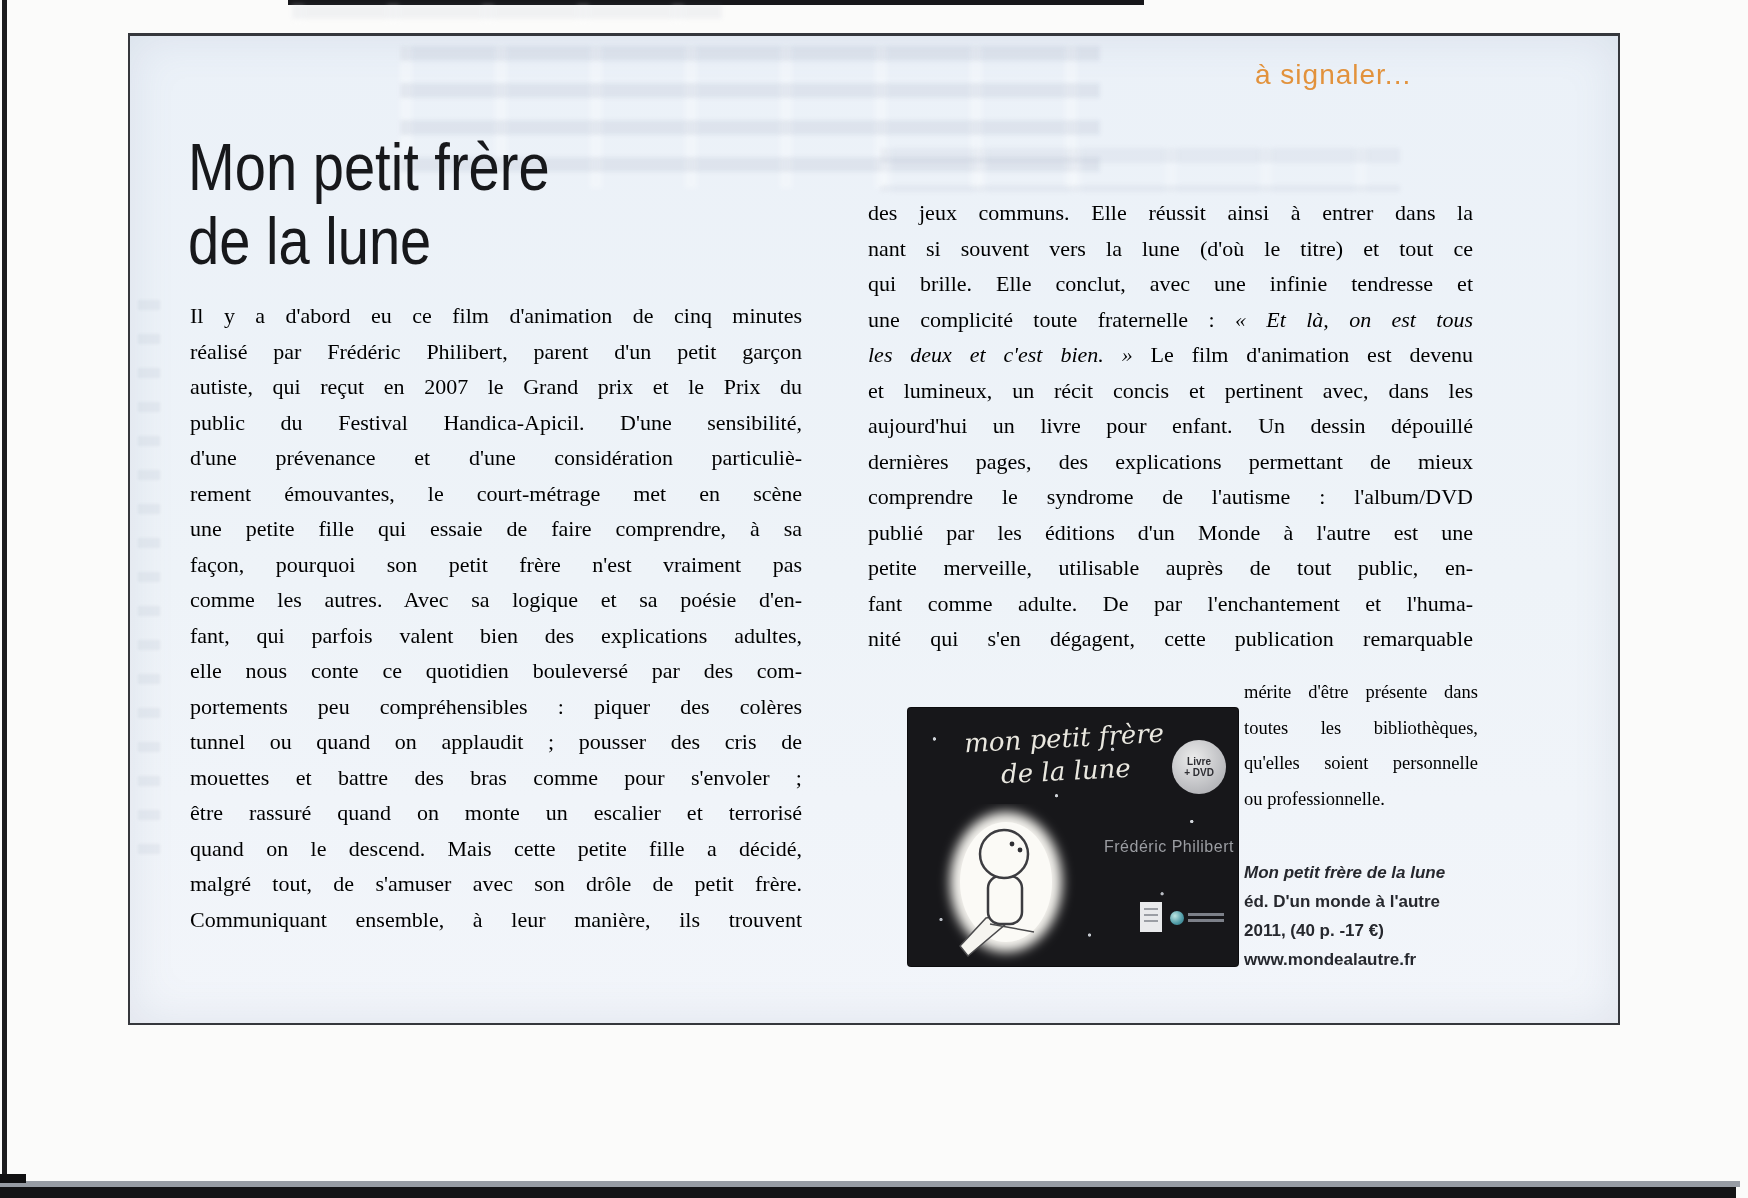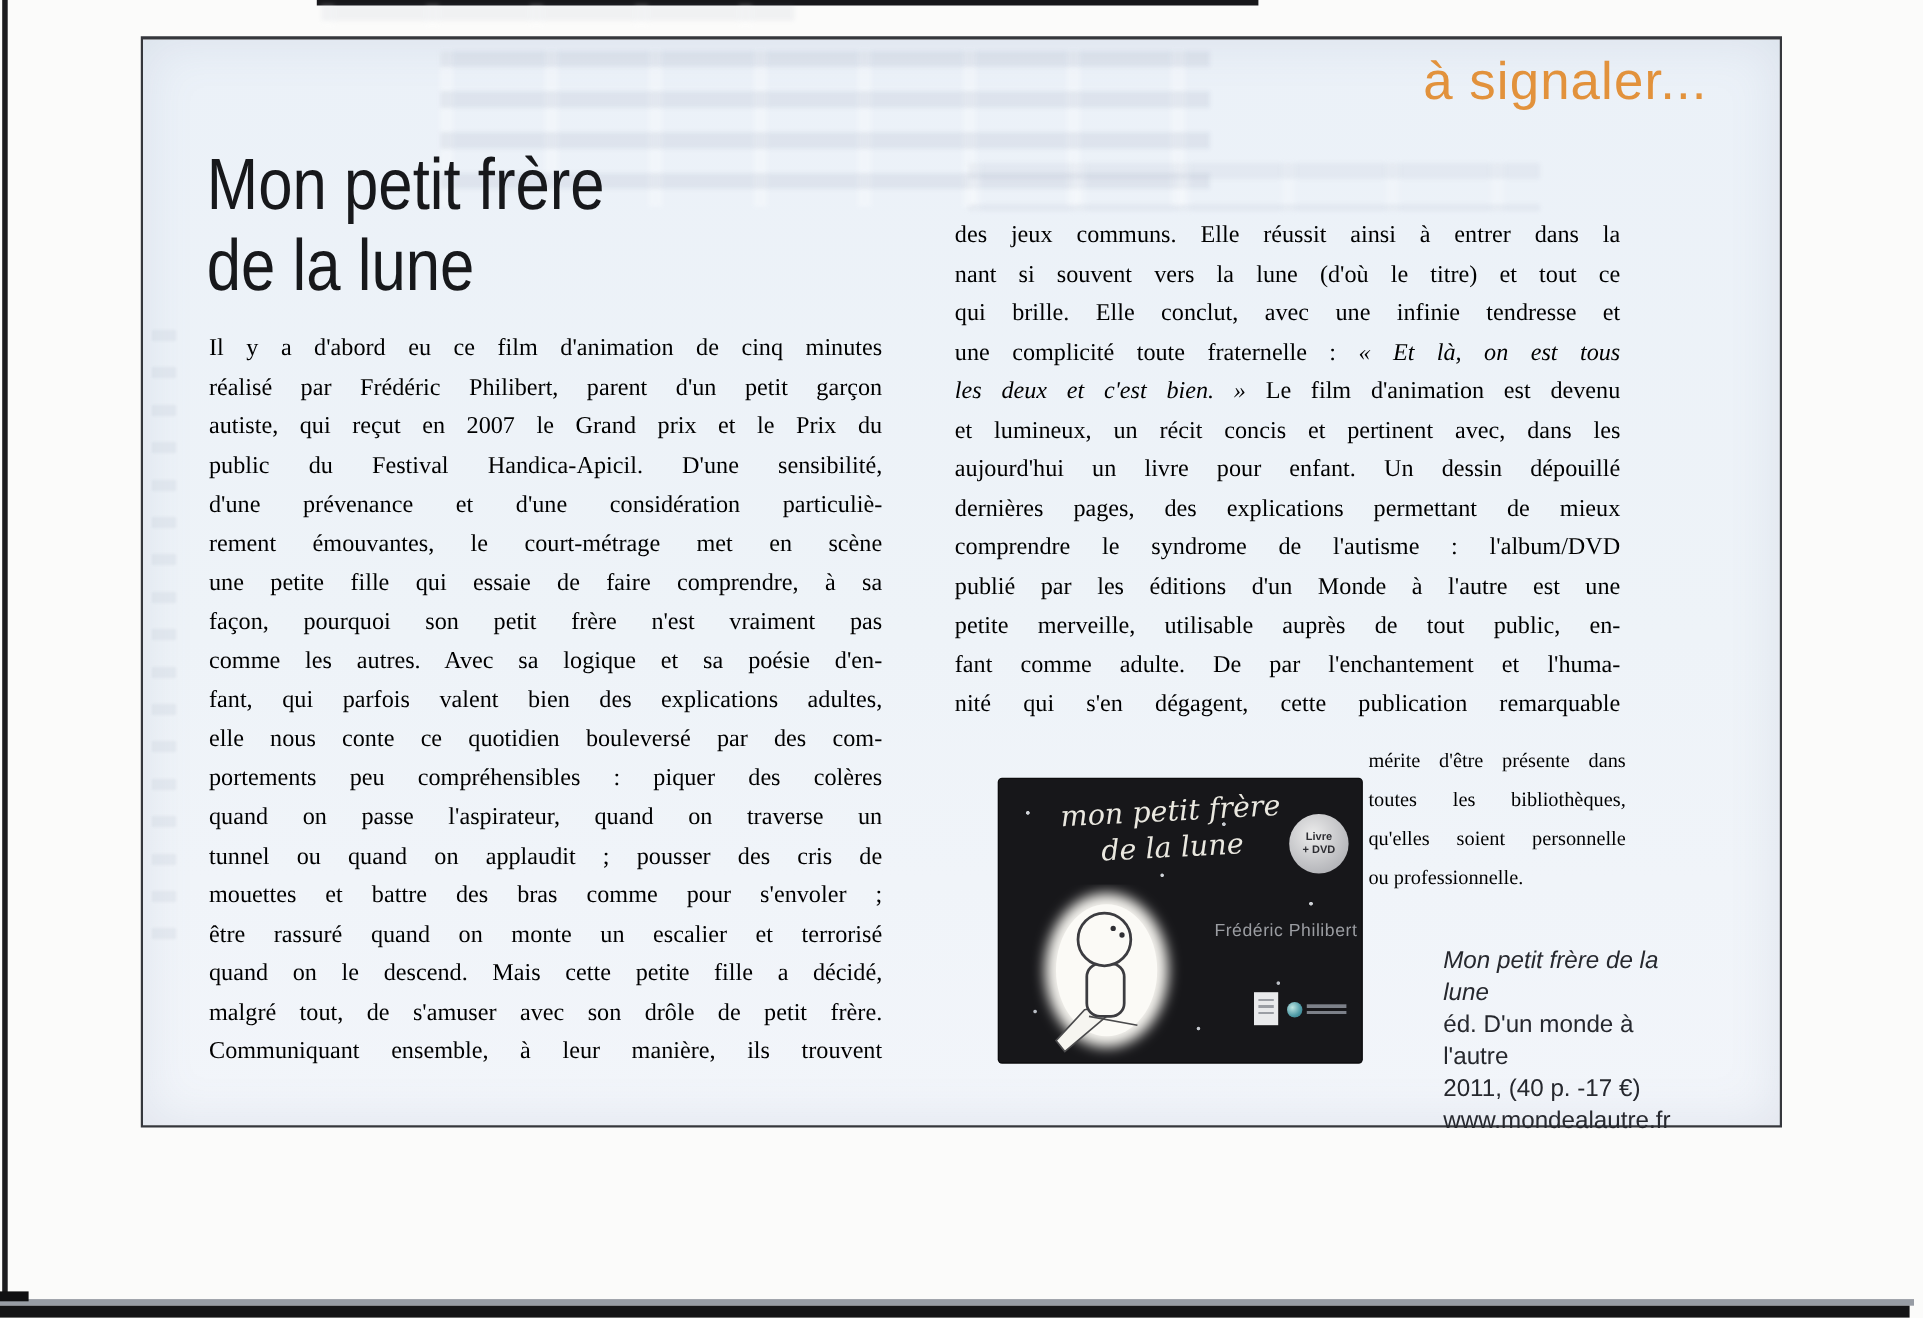--- a/index.html
+++ b/index.html
@@ -24,22 +24,22 @@
   .ghost{position:absolute;filter:blur(2px);pointer-events:none;
          background:repeating-linear-gradient(180deg,rgba(126,138,166,.15) 0 15px,rgba(126,138,166,0) 15px 37px),
                     repeating-linear-gradient(90deg,rgba(255,255,255,.35) 0 12px,rgba(255,255,255,0) 12px 95px);}
   .ghost.g0{left:292px;top:4px;width:430px;height:20px;opacity:.55;}
   .ghost.g1{left:400px;top:46px;width:700px;height:142px;opacity:.85;}
   .ghost.g2{left:880px;top:148px;width:520px;height:44px;opacity:.6;}
   .ghost.g3{left:138px;top:300px;width:22px;height:560px;filter:blur(1px);opacity:.7;
             background:repeating-linear-gradient(180deg,rgba(110,122,148,.12) 0 10px,rgba(110,122,148,0) 10px 34px);}
 
   
-  .header-label{position:absolute;left:1255px;top:50px;width:336px;text-align:center;
-                font-size:48px;line-height:50px;color:#e2923c;letter-spacing:1px;}
+  .header-label{position:absolute;left:1255px;top:50px;width:336px;text-align:left;
+                font-size:28px;line-height:50px;color:#e2923c;letter-spacing:1px;}
   .title{position:absolute;left:188px;top:130px;font-size:66px;line-height:74px;color:#17181b;
          transform:scaleX(.85);transform-origin:left top;letter-spacing:0;}
 
   
   .col{position:absolute;font-family:Liberation Serif, serif;
        font-size:22px;line-height:35.5px;color:#000000;}
   .col .line{text-align:justify;text-align-last:justify;height:35.5px;overflow:visible;}
   .col-left{left:190px;top:298px;width:612px;}
   .col-right{left:868px;top:195px;width:605px;}
   .wrap-col{left:1244px;top:675px;width:234px;font-size:18.5px;}
@@ -70,22 +70,22 @@
   .logo-a{position:absolute;left:232px;top:194px;width:22px;height:30px;background:#e9eaec;
           background-image:repeating-linear-gradient(180deg,rgba(90,95,105,.55) 0 2px,transparent 2px 6px);
           background-size:14px 18px;background-position:4px 6px;background-repeat:no-repeat;}
   .logo-b{position:absolute;left:262px;top:202px;width:56px;height:16px;}
   .logo-b .dot{position:absolute;left:0;top:1px;width:14px;height:14px;border-radius:50%;
                background:radial-gradient(circle at 35% 35%,#bfe6e2,#4d9aa6 60%,#2e6e7a);}
   .logo-b .txt{position:absolute;left:18px;top:3px;width:36px;height:9px;
                background:repeating-linear-gradient(180deg,rgba(150,155,165,.8) 0 3px,transparent 3px 6px);}
 
   
-  .caption{position:absolute;left:1312px;top:858px;width:234px;
-           font-size:22px;line-height:29px;font-weight:400;color:#26282e;}
+  .caption{position:absolute;left:1244px;top:858px;width:234px;
+           font-size:17px;line-height:29px;font-weight:700;color:#26282e;}
   .caption .line{text-align:left;}
   .caption .line:first-child{font-style:italic;}
   .footer{position:absolute;right:108px;top:1082px;display:flex;align-items:baseline;
           font-size:21px;color:#2e2f33;white-space:pre;}
   .footer .mag{font-weight:700;}
   .footer .pageno{font-size:31px;font-weight:700;margin-left:14px;color:#212226;}
 </style>
 </head>
 <body>
 
@@ -115,21 +115,20 @@
       <div class="line">autiste, qui reçut en 2007 le Grand prix et le Prix du</div>
       <div class="line">public du Festival Handica-Apicil. D'une sensibilité,</div>
       <div class="line">d'une prévenance et d'une considération particuliè-</div>
       <div class="line">rement émouvantes, le court-métrage met en scène</div>
       <div class="line">une petite fille qui essaie de faire comprendre, à sa</div>
       <div class="line">façon, pourquoi son petit frère n'est vraiment pas</div>
       <div class="line">comme les autres. Avec sa logique et sa poésie d'en-</div>
       <div class="line">fant, qui parfois valent bien des explications adultes,</div>
       <div class="line">elle nous conte ce quotidien bouleversé par des com-</div>
       <div class="line">portements peu compréhensibles : piquer des colères</div>
-      <div class="line">quand on passe l'aspirateur, quand on traverse un</div>
       <div class="line">tunnel ou quand on applaudit ; pousser des cris de</div>
       <div class="line">mouettes et battre des bras comme pour s'envoler ;</div>
       <div class="line">être rassuré quand on monte un escalier et terrorisé</div>
       <div class="line">quand on le descend. Mais cette petite fille a décidé,</div>
       <div class="line">malgré tout, de s'amuser avec son drôle de petit frère.</div>
       <div class="line">Communiquant ensemble, à leur manière, ils trouvent</div>
     </div>
 
   <div class="col col-right">
       <div class="line">des jeux communs. Elle réussit ainsi à entrer dans la</div>

